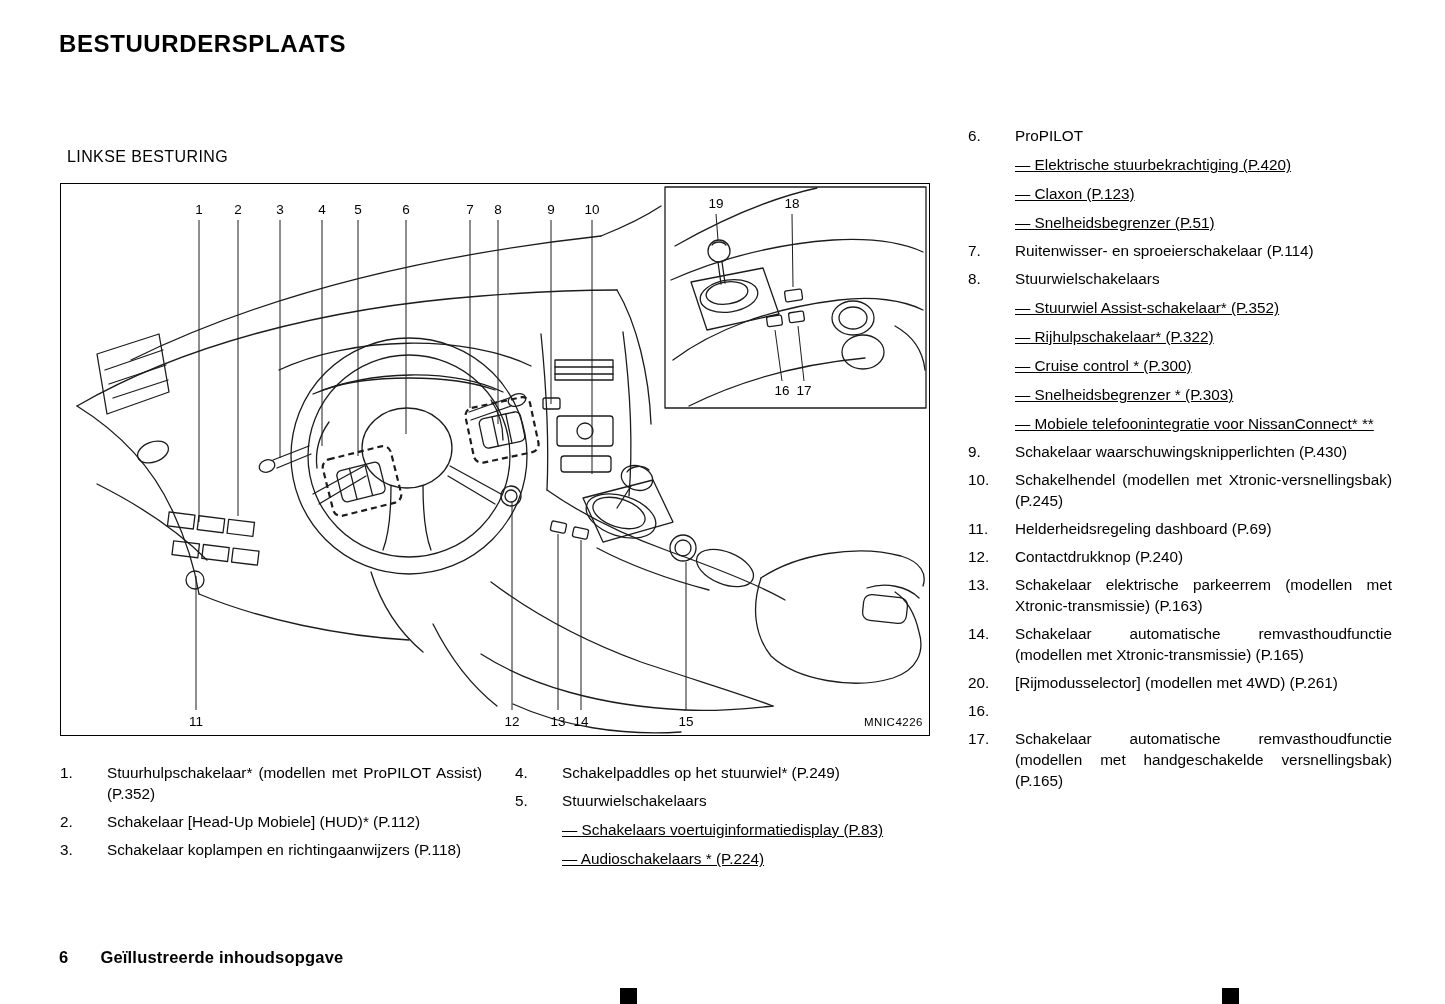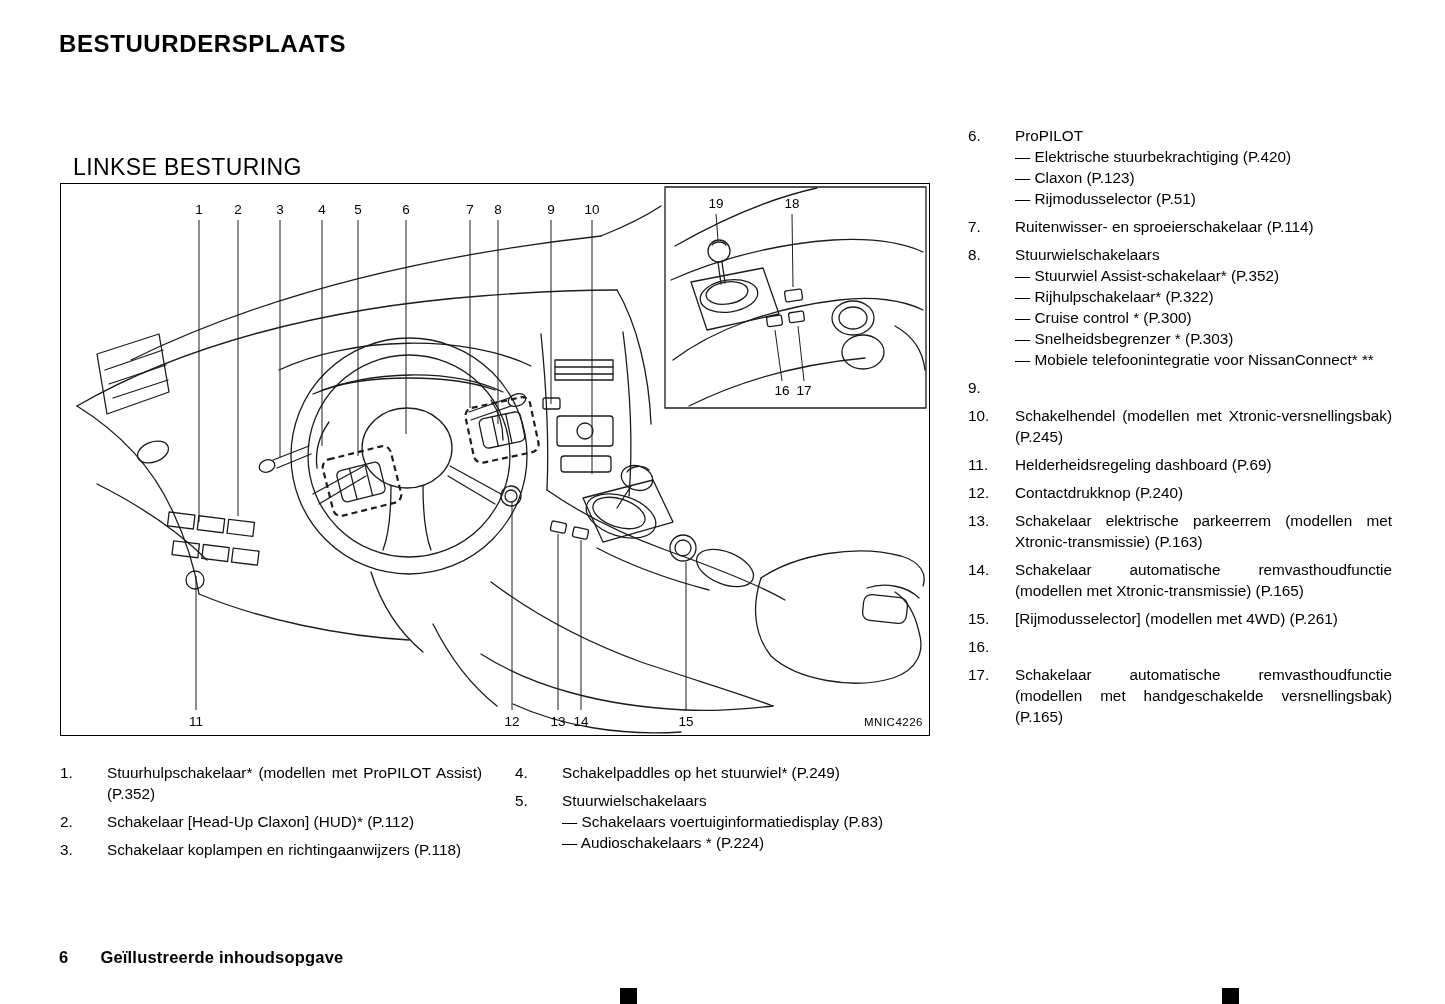--- a/index.html
+++ b/index.html
@@ -5,41 +5,41 @@
   html,body { margin:0; padding:0; background:#ffffff; }
   .page {
     position:relative; width:1445px; height:1004px; background:#ffffff;
     font-family:"Liberation Sans", sans-serif; color:#000; overflow:hidden;
   }
   .page-title {
     position:absolute; left:59px; top:30px; font-size:24px; font-weight:bold;
     letter-spacing:0.6px; margin:0;
   }
   .section-title {
-    position:absolute; left:59px; top:140px; font-size:23px; font-weight:400;
-    letter-spacing:0.4px; margin:14px;
+    position:absolute; left:59px; top:140px; font-size:16px; font-weight:400;
+    letter-spacing:0.4px; margin:8px;
   }
   .figure {
     position:absolute; left:60px; top:183px; width:868px; height:551px;
     border:1px solid #000; background:#fff;
   }
   .figure svg { display:block; width:100%; height:100%; }
   svg .sketch { stroke:#1c1c1c; fill:none; stroke-width:1.3; stroke-linecap:round; stroke-linejoin:round; }
   svg .hl { stroke:#1c1c1c; fill:none; stroke-width:2.2; stroke-dasharray:6 4; }
   svg .leader { stroke:#1c1c1c; stroke-width:1; }
   svg text.callout { font-size:13.5px; fill:#000; text-anchor:middle; font-family:"Liberation Sans",sans-serif; }
   svg text.figcode { font-size:11.5px; fill:#000; text-anchor:end; letter-spacing:0.5px; font-family:"Liberation Sans",sans-serif; }
   .legend-col { position:absolute; font-size:15.3px; line-height:21px; }
   .col-a { left:60px;  top:762px; width:422px; }
   .col-b { left:515px; top:762px; width:422px; }
   .col-r { left:968px; top:125px; width:424px; }
   .li { display:grid; grid-template-columns:47px 1fr; margin-bottom:7px; }
   .li .n { grid-column:1; grid-row:1; }
   .li .t { grid-column:2; text-align:justify; }
-  .li .t.sub { margin-top:0; }
+  .li .t.sub { margin-top:8px;text-decoration:underline; }
   .footer {
     position:absolute; left:59px; top:948px; font-size:16.5px; font-weight:bold;
     display:flex; gap:32px; letter-spacing:0.2px;
   }
   .binding-mark { position:absolute; width:17px; height:16px; background:#000; top:988px; }
   .mark-1 { left:620px; }
   .mark-2 { left:1222px; }
 </style>
 </head>
 <body>
@@ -229,21 +229,21 @@
     </svg>
   </div>
 
   <div class="legend-col col-a">
     <div class="li">
       <span class="n">1.</span>
       <div class="t">Stuurhulpschakelaar* (modellen met ProPILOT Assist) (P.352)</div>
     </div>
     <div class="li">
       <span class="n">2.</span>
-      <div class="t">Schakelaar [Head-Up Claxon] (HUD)* (P.112)</div>
+      <div class="t">Schakelaar [Head-Up Mobiele] (HUD)* (P.112)</div>
     </div>
     <div class="li">
       <span class="n">3.</span>
       <div class="t">Schakelaar koplampen en richtingaanwijzers (P.118)</div>
     </div>
   </div>
 
   <div class="legend-col col-b">
     <div class="li">
       <span class="n">4.</span>
@@ -256,37 +256,38 @@
       <div class="t sub">— Audioschakelaars * (P.224)</div>
     </div>
   </div>
 
   <div class="legend-col col-r">
     <div class="li">
       <span class="n">6.</span>
       <div class="t">ProPILOT</div>
       <div class="t sub">— Elektrische stuurbekrachtiging (P.420)</div>
       <div class="t sub">— Claxon (P.123)</div>
-      <div class="t sub">— Rijmodusselector (P.51)</div>
+      <div class="t sub">— Snelheidsbegrenzer (P.51)</div>
     </div>
     <div class="li">
       <span class="n">7.</span>
       <div class="t">Ruitenwisser- en sproeierschakelaar (P.114)</div>
     </div>
     <div class="li">
       <span class="n">8.</span>
       <div class="t">Stuurwielschakelaars</div>
       <div class="t sub">— Stuurwiel Assist-schakelaar* (P.352)</div>
       <div class="t sub">— Rijhulpschakelaar* (P.322)</div>
       <div class="t sub">— Cruise control * (P.300)</div>
       <div class="t sub">— Snelheidsbegrenzer * (P.303)</div>
       <div class="t sub">— Mobiele telefoonintegratie voor NissanConnect* **</div>
     </div>
     <div class="li">
       <span class="n">9.</span>
+      <div class="t">Schakelaar waarschuwingsknipperlichten (P.430)</div>
     </div>
     <div class="li">
       <span class="n">10.</span>
       <div class="t">Schakelhendel (modellen met Xtronic-versnellingsbak) (P.245)</div>
     </div>
     <div class="li">
       <span class="n">11.</span>
       <div class="t">Helderheidsregeling dashboard (P.69)</div>
     </div>
     <div class="li">
@@ -295,21 +296,21 @@
     </div>
     <div class="li">
       <span class="n">13.</span>
       <div class="t">Schakelaar elektrische parkeerrem (modellen met Xtronic-transmissie) (P.163)</div>
     </div>
     <div class="li">
       <span class="n">14.</span>
       <div class="t">Schakelaar automatische remvasthoudfunctie (modellen met Xtronic-transmissie) (P.165)</div>
     </div>
     <div class="li">
-      <span class="n">15.</span>
+      <span class="n">20.</span>
       <div class="t">[Rijmodusselector] (modellen met 4WD) (P.261)</div>
     </div>
     <div class="li">
       <span class="n">16.</span>
     </div>
     <div class="li">
       <span class="n">17.</span>
       <div class="t">Schakelaar automatische remvasthoudfunctie (modellen met handgeschakelde versnellingsbak) (P.165)</div>
     </div>
   </div>

